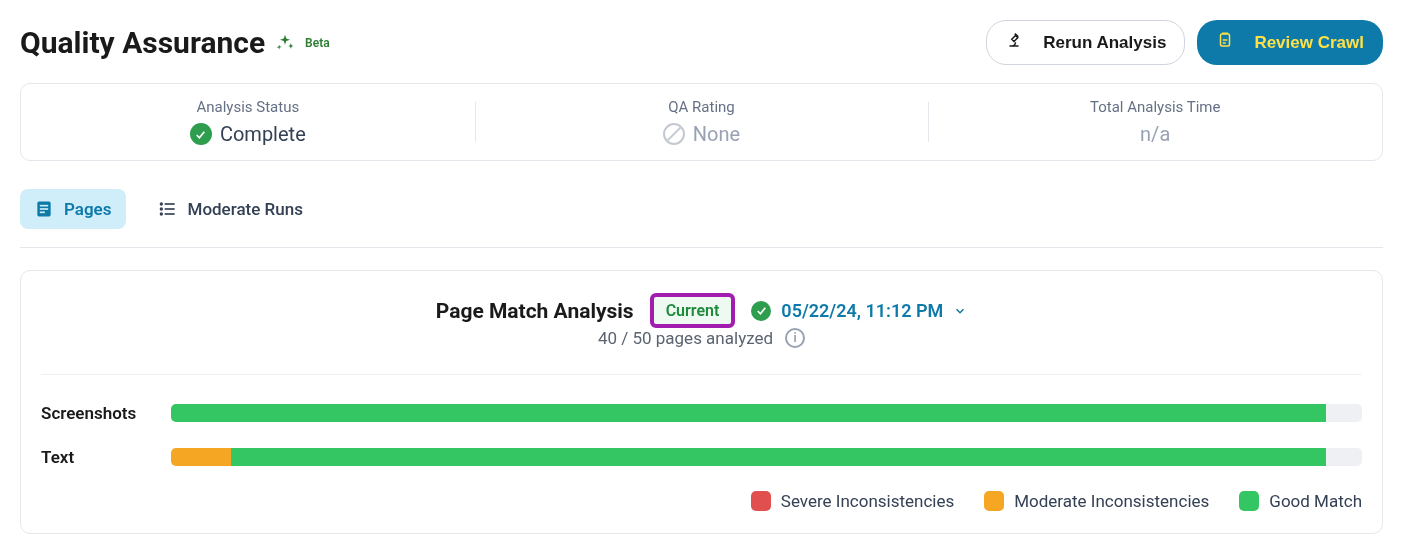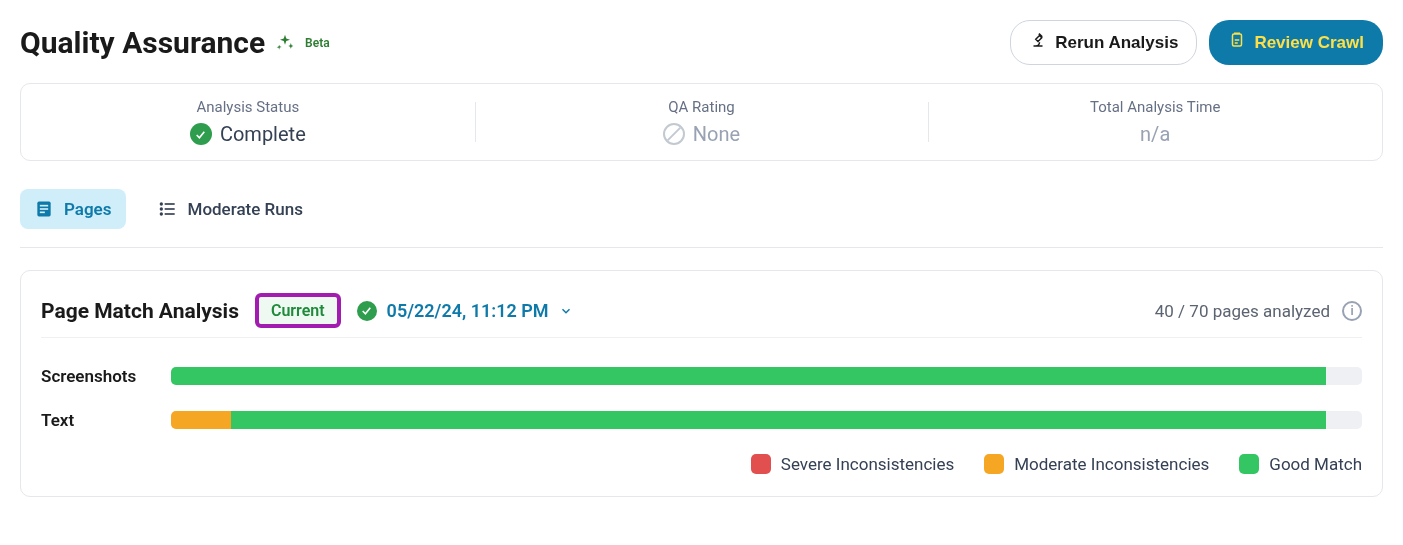--- a/index.html
+++ b/index.html
@@ -37,21 +37,21 @@
     font-weight: 600;
     font-size: 12px;
   }
   .action-buttons {
     display: flex;
     gap: 12px;
   }
   .btn {
     display: inline-flex;
     align-items: center;
-    gap: 8px;
+    gap: 20px;
     padding: 10px 18px;
     border-radius: 20px;
     font-size: 17px;
     font-weight: 600;
     cursor: pointer;
     border: 1px solid transparent;
   }
   .btn-outline {
     background: #fff;
     border-color: #d0d5dd;
@@ -165,22 +165,23 @@
   }
   .analysis-card {
     border: 1px solid #e4e7ec;
     border-radius: 10px;
     padding: 22px 20px;
   }
   .analysis-header {
     display: flex;
     align-items: center;
     justify-content: space-between;
-    padding-bottom: 9px;
+    padding-bottom: 26px;
     border-bottom: 1px solid #eef0f3;
+    flex-direction: column;
   }
   .analysis-header-left {
     display: flex;
     align-items: center;
     gap: 16px;
   }
   .analysis-title {
     font-size: 21px;
     font-weight: 700;
     margin: 0;
@@ -375,21 +376,21 @@
               <polyline points="5 13 10 18 19 7"></polyline>
             </svg>
         </span>
         <span>05/22/24, 11:12 PM</span>
         <svg class="chevron-down" viewBox="0 0 24 24" fill="none" stroke="currentColor" stroke-width="2.5">
             <polyline points="6 9 12 15 18 9"></polyline>
           </svg>
       </span>
     </div>
     <div class="analysis-header-right">
-      <span>40 / 70 pages analyzed</span>
+      <span>40 / 50 pages analyzed</span>
       <span class="info-icon">i</span>
     </div>
   </div>
 
   <div class="bar-section">
 
   <div class="bar-row">
         <div class="bar-label">Screenshots</div>
         <div class="bar-track">
           <div class="bar-seg seg-good" style="width: 97%; background: rgb(52, 198, 99);"></div>

